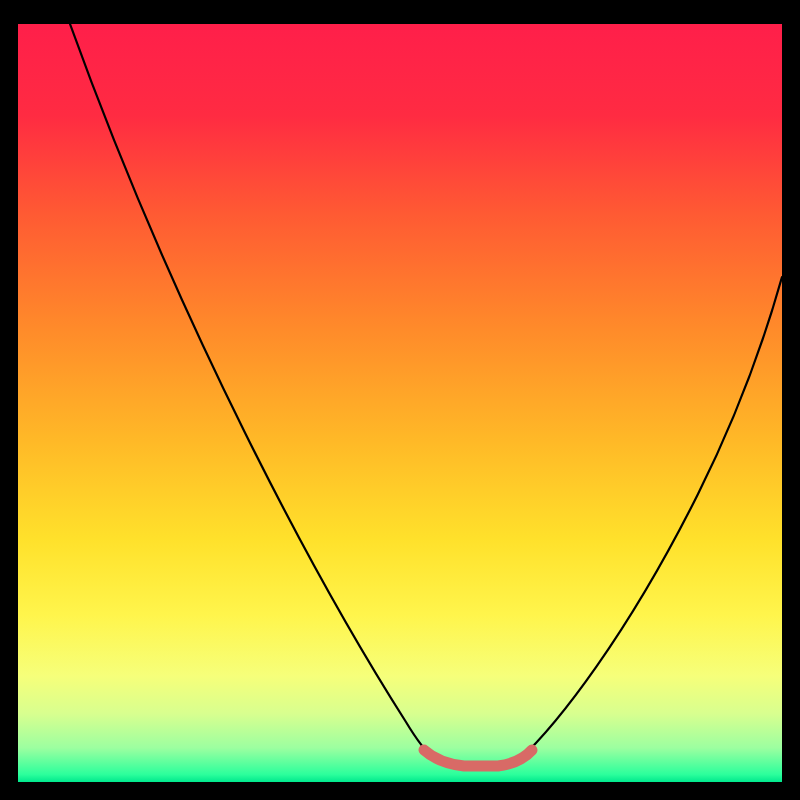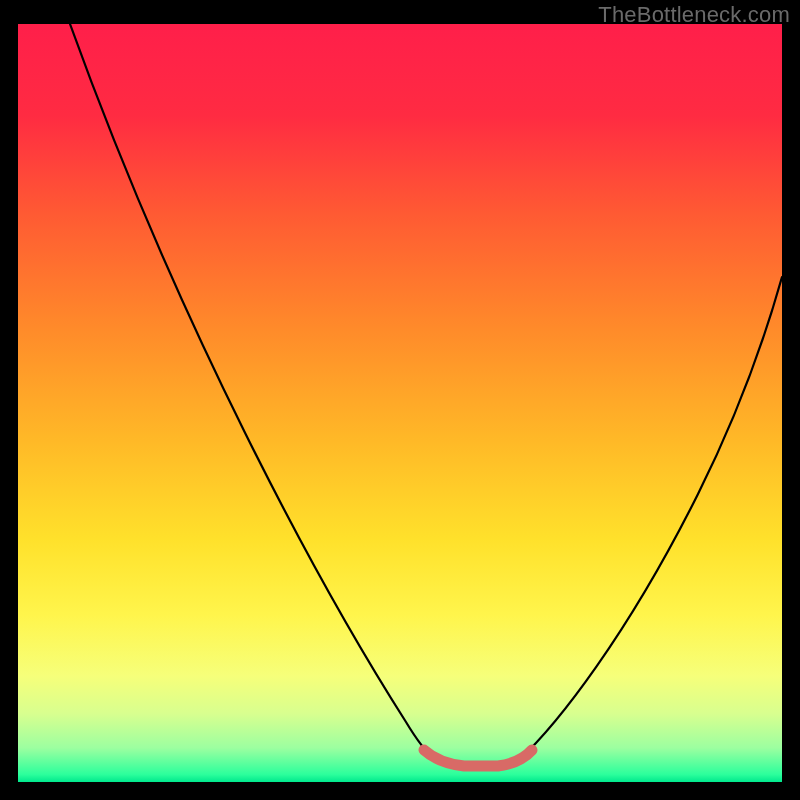--- a/index.html
+++ b/index.html
@@ -41,21 +41,20 @@
   }
   svg.curves {
     position: absolute;
     inset: 0;
   }
 </style>
 </head>
 <body>
 
 <div class="stage">
-  <div class="watermark">TheBottleneck.com</div>
 
   <div class="plot">
     <svg class="bg-gradient" viewBox="0 0 764 758" preserveAspectRatio="none" width="764" height="758">
       <defs>
         <linearGradient id="bgGrad" x1="0" y1="0" x2="0" y2="1">
             <stop offset="0%" stop-color="#ff1f4a"></stop>
             <stop offset="12%" stop-color="#ff2b42"></stop>
             <stop offset="25%" stop-color="#ff5a33"></stop>
             <stop offset="40%" stop-color="#ff8a2a"></stop>
             <stop offset="55.00000000000001%" stop-color="#ffb927"></stop>

